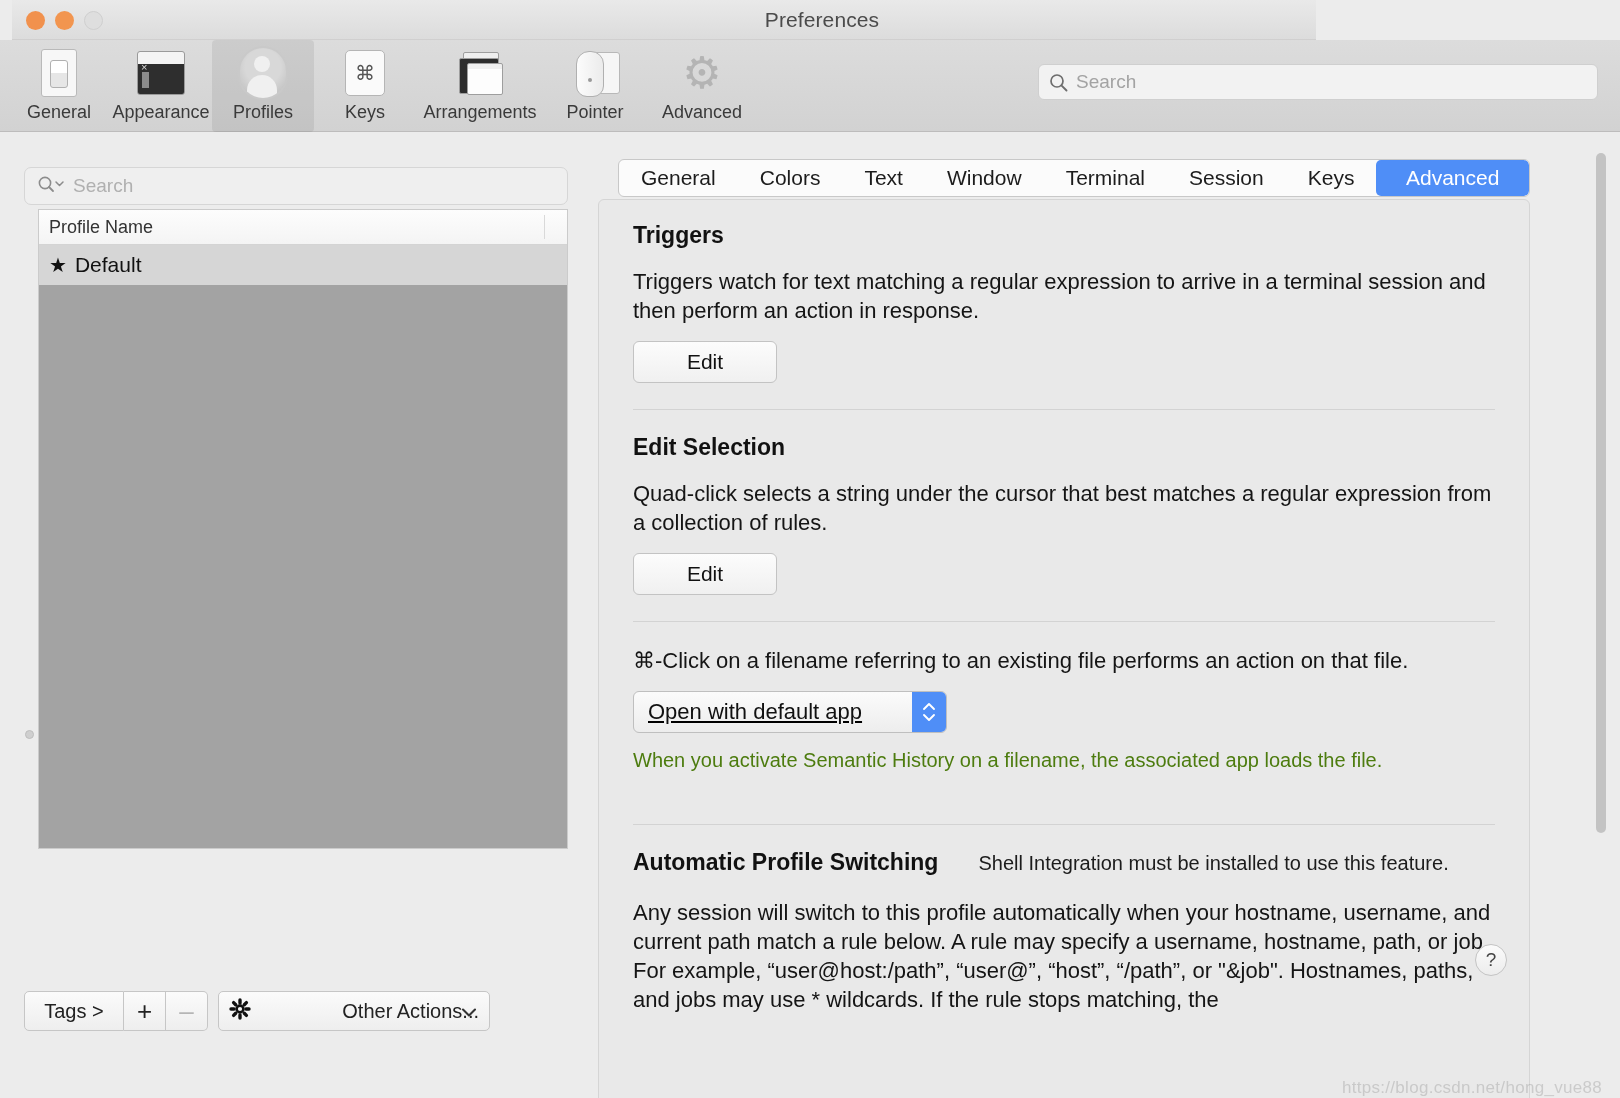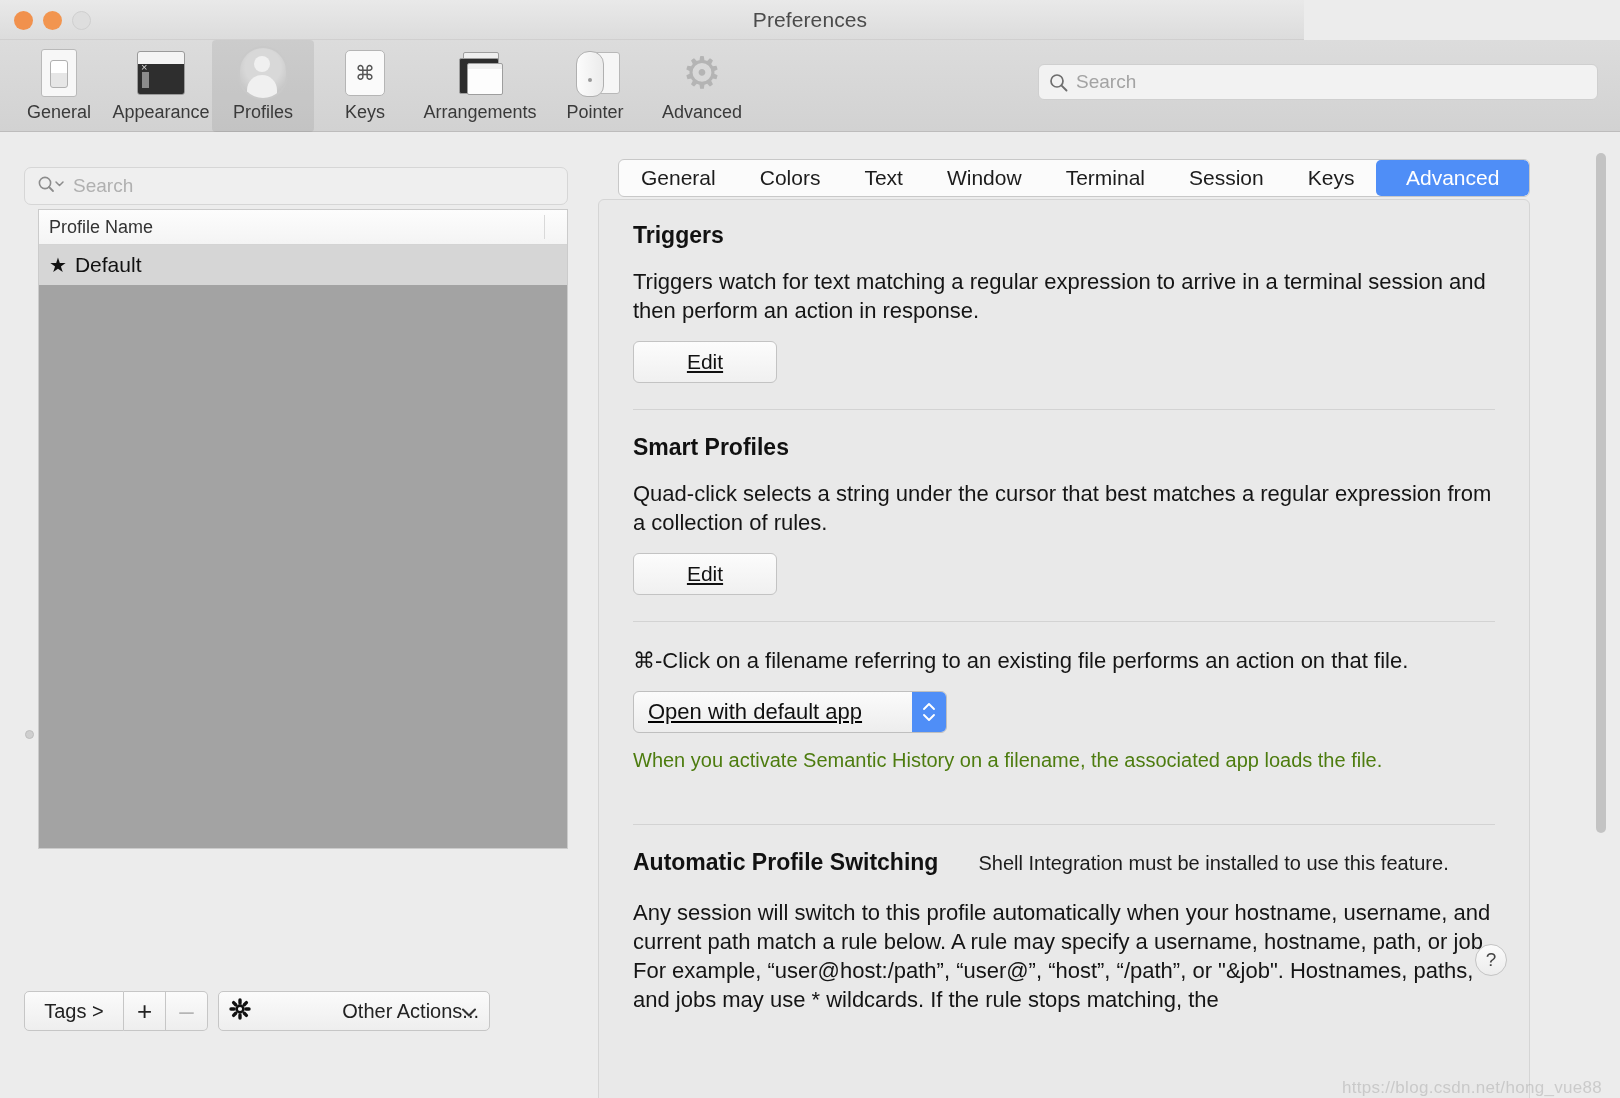--- a/index.html
+++ b/index.html
@@ -9,21 +9,21 @@
     font-family: "Liberation Sans", sans-serif;
     -webkit-font-smoothing: antialiased;
   }
   body {
     background: #ececec;
     position: relative;
   }
 
   
   .titlebar {
-    position: absolute; left: 0; top: 0; width: 1304px; height: 40px;
+    position: absolute; left: 12px; top: 0; width: 1304px; height: 40px;
     background: linear-gradient(to bottom, #e9e9e9 0%, #dcdcdc 100%);
     border-bottom: 1px solid #d0cfcf;
     box-sizing: border-box;
   }
   .traffic {
     position: absolute; left: 14px; top: 11px;
     display: flex; gap: 10px; align-items: center;
   }
   .light { width: 19px; height: 19px; border-radius: 50%; }
   .light.close  { background: #f1914d; }
@@ -206,21 +206,21 @@
   .panel-inner { padding: 22px 34px 0 34px; }
   .sec-title {
     font-size: 23px; font-weight: bold; color: #111; margin: 0 0 18px 0;
   }
   .sec-body {
     font-size: 22px; color: #151515; line-height: 1.32; margin: 0 0 16px 0;
   }
   .btn-edit {
     width: 142px; height: 40px; background: linear-gradient(to bottom,#fcfcfc,#f0f0f0);
     border: 1px solid #c3c3c3; border-radius: 6px; font-size: 21px; color: #111;
-    display: flex; align-items: center; justify-content: center; text-decoration: underline;
+    display: flex; align-items: center; justify-content: center;
   }
   .hr { height: 1px; background: #d3d3d3; margin: 26px 0 24px 0; }
   .popup {
     display: inline-flex; align-items: stretch; height: 40px;
     border: 1px solid #bfbfbf; border-radius: 6px; overflow: hidden;
     background: linear-gradient(to bottom,#fbfbfb,#ededed);
     text-decoration: underline;
   }
   .popup .val {
     display: flex; align-items: center; padding: 0 14px; font-size: 22px; color: #111;
@@ -410,21 +410,21 @@
 
   <div class="panel">
     <div class="panel-inner">
 
       <h3 class="sec-title">Triggers</h3>
       <p class="sec-body">Triggers watch for text matching a regular expression to arrive in a terminal session and then perform an action in response.</p>
       <div class="btn-edit">Edit</div>
 
       <div class="hr"></div>
 
-      <h3 class="sec-title">Smart Profiles</h3>
+      <h3 class="sec-title">Edit Selection</h3>
       <p class="sec-body">Quad-click selects a string under the cursor that best matches a regular expression from a collection of rules.</p>
       <div class="btn-edit">Edit</div>
 
       <div class="hr"></div>
 
       <p class="sec-body">⌘-Click on a filename referring to an existing file performs an action on that file.</p>
       <div class="popup">
         <div class="val">Open with default app</div>
         <div class="stepper">
           <svg width="14" height="9" viewBox="0 0 14 9">

